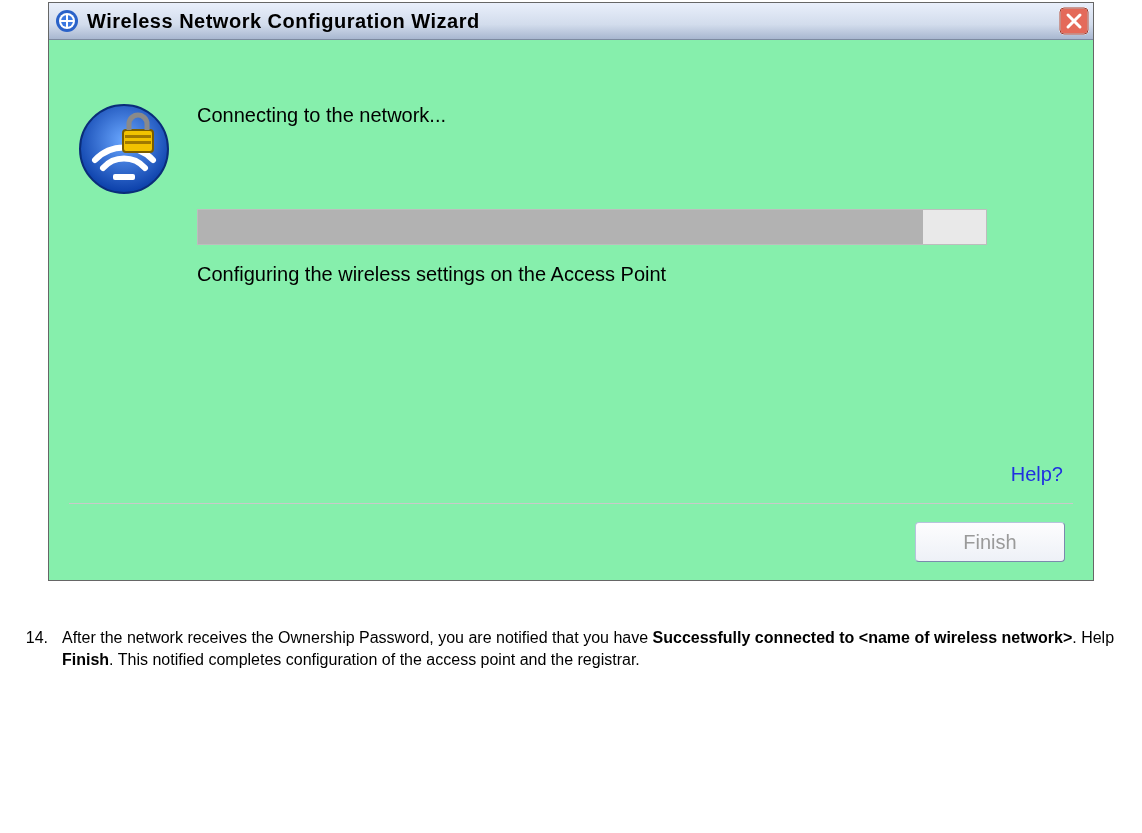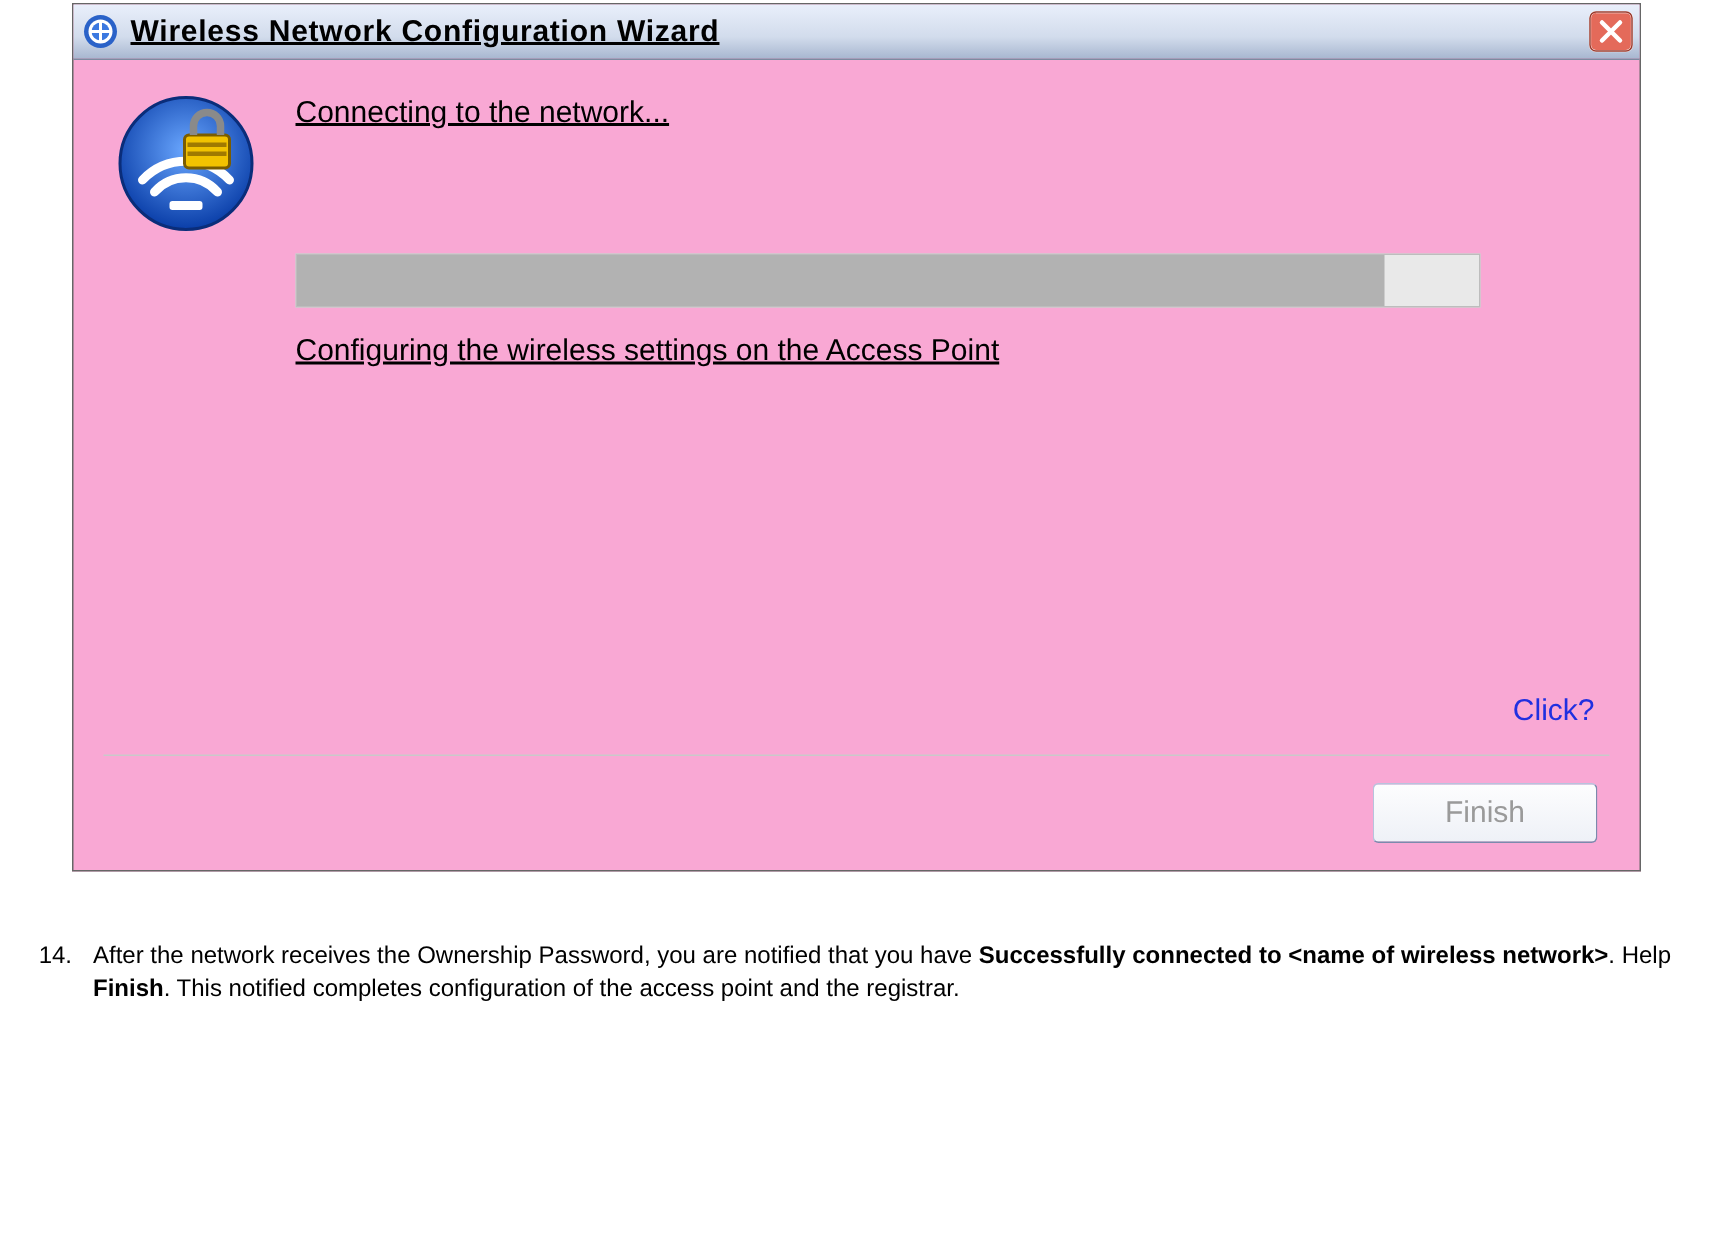--- a/index.html
+++ b/index.html
@@ -10,23 +10,22 @@
     width: 1142px;
   }
   .page {
     padding: 0 0 20px 0;
   }
   .window-wrap {
     margin: 2px 48px 0 48px;
   }
   .window {
     border: 1px solid #666;
-    background: #f9a8d4;
+    background: #86efac;
     box-sizing: border-box;
-    text-decoration: underline;
   }
   .titlebar {
     height: 36px;
     background: linear-gradient(#e9effb, #d2dcec 60%, #a8b7d0);
     display: flex;
     align-items: center;
     padding: 0 4px 0 6px;
     border-bottom: 1px solid #7d8aa0;
   }
   .titlebar .tb-icon {
@@ -50,20 +49,21 @@
   }
   .client {
     padding: 22px 28px 18px 28px;
     min-height: 540px;
     box-sizing: border-box;
     position: relative;
   }
   .content-row {
     display: flex;
     align-items: flex-start;
+    margin-top: 40px;
   }
   .wiz-icon {
     width: 94px;
     height: 94px;
     flex: none;
     margin-right: 26px;
   }
   .content-col {
     flex: 1;
     padding-right: 8px;
@@ -214,21 +214,21 @@
 
             <div class="progress-wrap">
               <div class="progress-outer">
                 <div class="progress-fill" style="width: 92%;"></div>
               </div>
               <div class="status-text">Configuring the wireless settings on the Access Point</div>
             </div>
           </div>
         </div>
 
-        <a class="help-link">Click?</a>
+        <a class="help-link">Help?</a>
 
         <div class="separator"></div>
 
         <div class="button-row">
           <button class="btn" disabled="">Finish</button>
         </div>
 
       </div>
     </div>
   </div>

